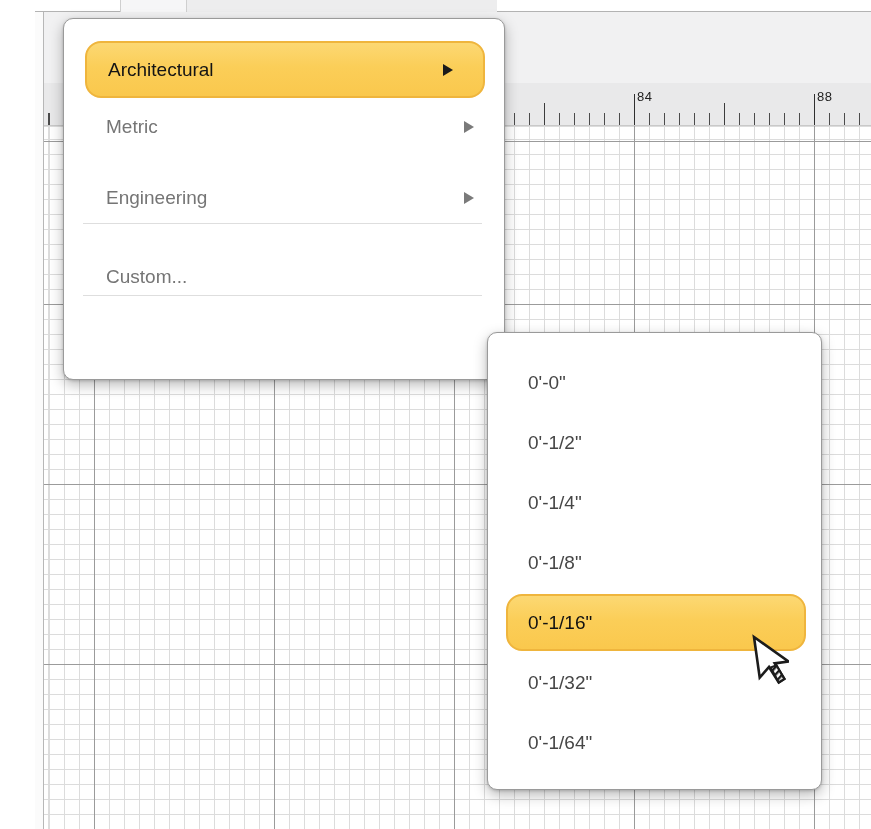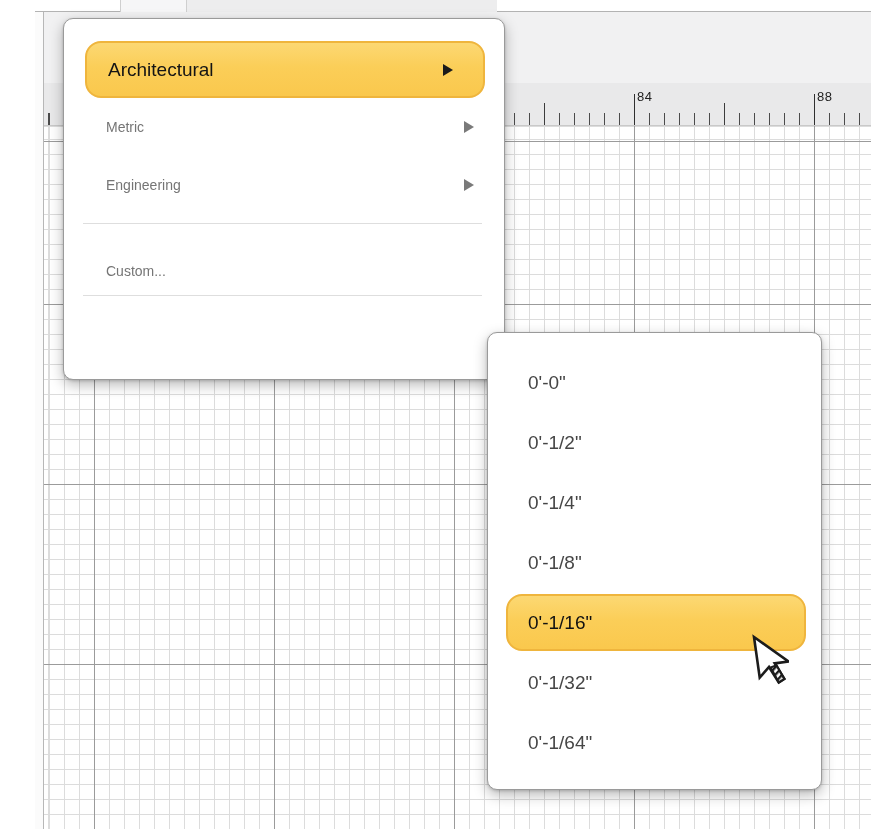--- a/index.html
+++ b/index.html
@@ -49,21 +49,21 @@
     background:#fbfbfb; border-right:1px solid #b7b7b7; z-index:2; }
 
   
   .panel { position:absolute; background:#ffffff; border:1.5px solid #9a9a9a;
     border-radius:10px; box-shadow:0 5px 14px rgba(0,0,0,0.28), 0 1px 3px rgba(0,0,0,0.18); }
   .main-menu { left:28px; top:18px; width:442px; height:362px; z-index:10; }
   .sub-menu  { left:452px; top:332px; width:335px; height:458px; z-index:11; }
 
   .menu-row { position:absolute; left:0; width:100%; height:58px; cursor:default; }
   .menu-row .label { position:absolute; left:42px; top:0; line-height:58px;
-     font-size:14px; color:#757575; }
+     font-size:19px; color:#757575; }
   .pill { position:absolute; border-radius:16px;
      background:linear-gradient(180deg,#fcd873 0%,#fbce58 45%,#fac84d 100%);
      border:2px solid #efb53d; }
   .pill-soft {
      background:linear-gradient(180deg,#fdf5d7 0%,#fae294 55%,#f6cd5f 100%);
      border:2px solid #f2d47e; }
   .pill .label { position:absolute; left:21px; top:0; line-height:54px; font-size:19px; }
   .label-dark { color:#141414; }
   .label-gray { color:#6b6b6b; }
 
@@ -111,28 +111,28 @@
     <div class="pill" style="left:21px; top:22px; width:400px; height:57px;">
       <span class="label label-dark">Architectural</span>
       <span class="arrow arrow-dark"></span>
     </div>
 
     <div class="menu-row" style="top:79px;">
       <span class="label">Metric</span>
       <span class="arrow"></span>
     </div>
 
-    <div class="menu-row" style="top:137px;text-align:center;">
+    <div class="menu-row" style="top:150px;text-align:center;">
       <span class="label">Engineering</span>
       <span class="arrow"></span>
     </div>
 
     <div class="separator" style="top:204px;"></div>
 
-    <div class="menu-row" style="top:223px;">
+    <div class="menu-row" style="top:229px;">
       <span class="label">Custom...</span>
     </div>
 
     <div class="separator" style="top:276px;"></div>
 
   </div>
 
   <div class="panel sub-menu">
     <div class="pill sub-pill"></div>
 

